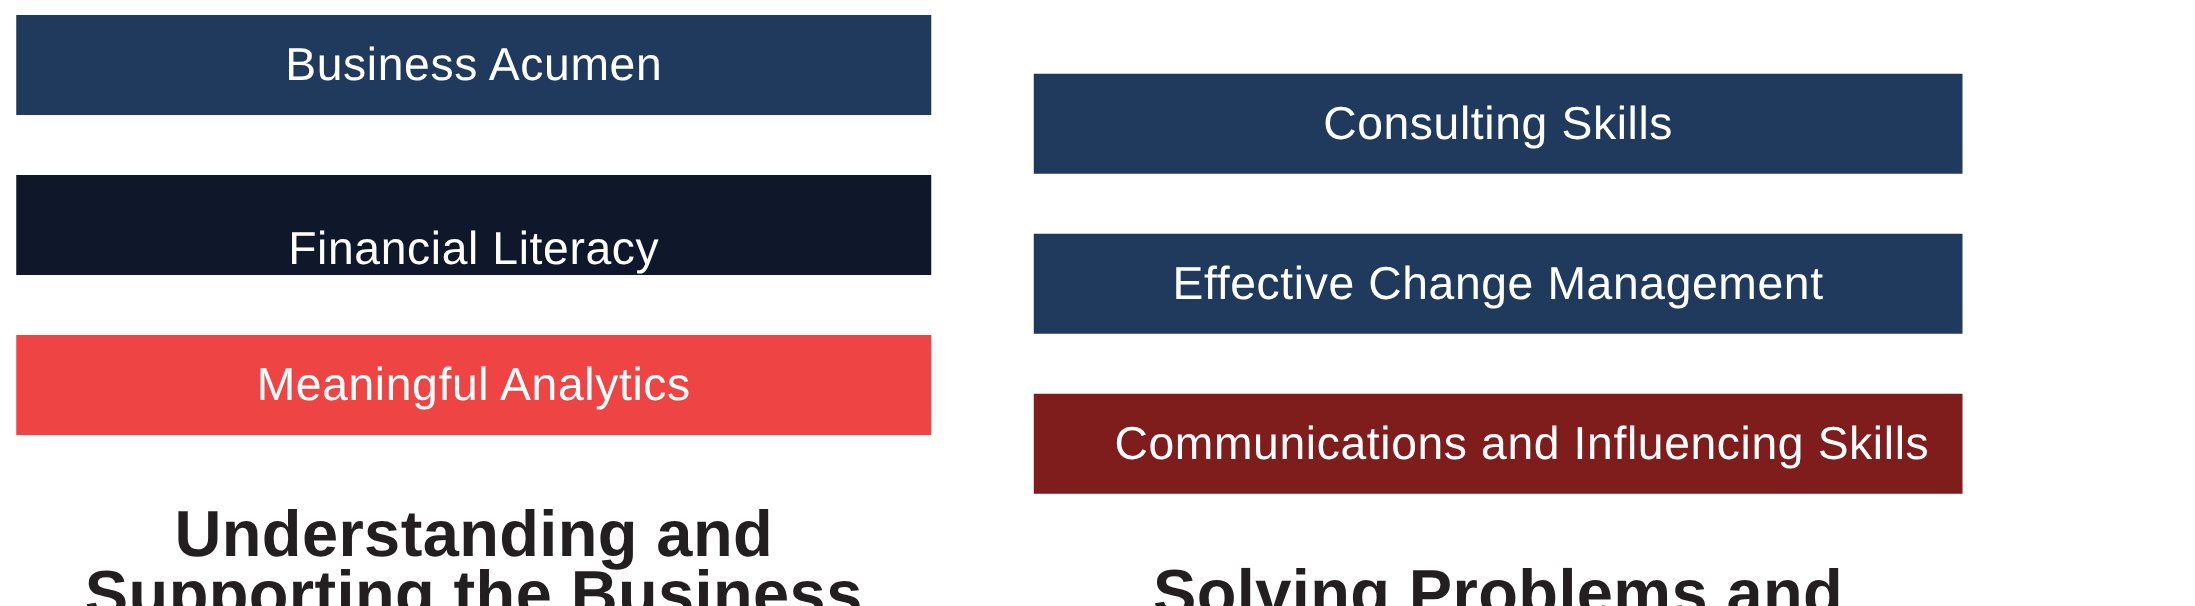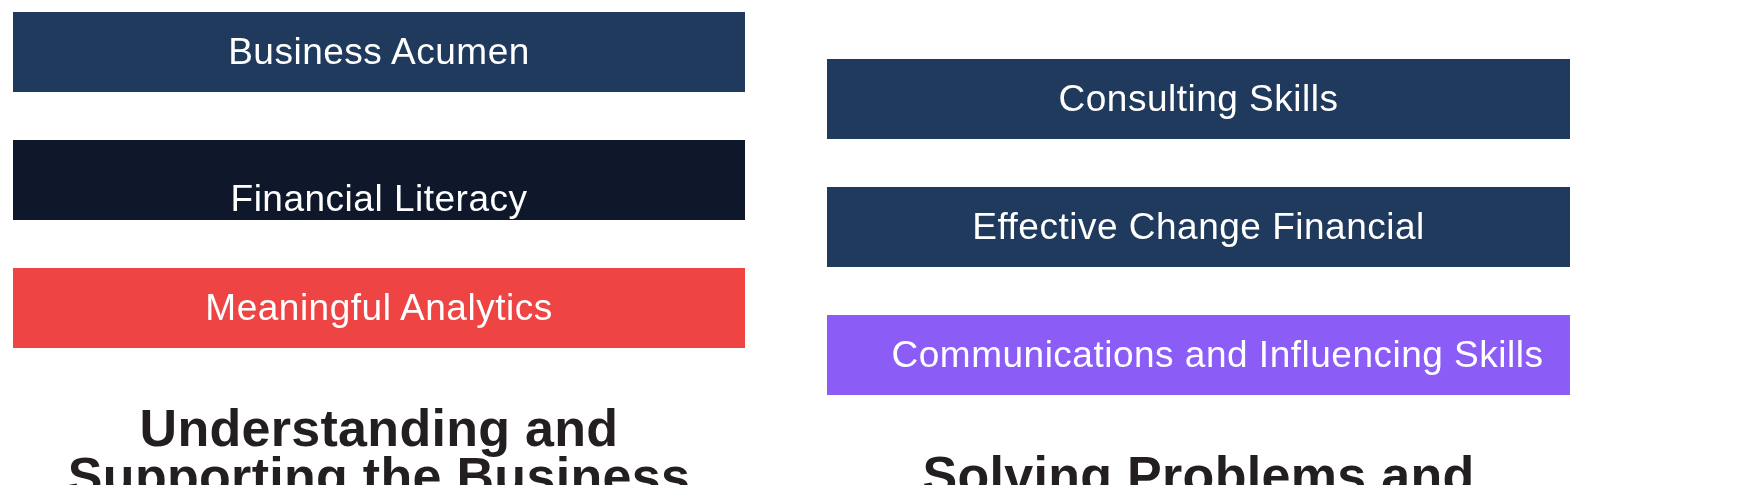--- a/index.html
+++ b/index.html
@@ -73,23 +73,23 @@
       <span>Understanding and</span><br>
       <span>Supporting the Business</span>
     </div>
   </div>
 
   <div class="column col-right">
     <div class="bar" style="background: rgb(31, 58, 92); margin-top: 47px;">
       <span style="color: rgb(255, 255, 255);">Consulting Skills</span>
     </div>
     <div class="bar" style="background: rgb(31, 58, 92);">
-      <span style="color: rgb(255, 255, 255);">Effective Change Financial</span>
+      <span style="color: rgb(255, 255, 255);">Effective Change Management</span>
     </div>
-    <div class="bar" style="background: #8b5cf6; padding-left: 38px;">
+    <div class="bar" style="background: #7f1d1d; padding-left: 38px;">
       <span style="color: rgb(255, 255, 255);">Communications and Influencing Skills</span>
     </div>
     <div class="caption" style="color: rgb(35, 31, 32);">
       <span>Solving Problems and</span><br>
     </div>
   </div>
 
 </div>
 
 </body></html>

